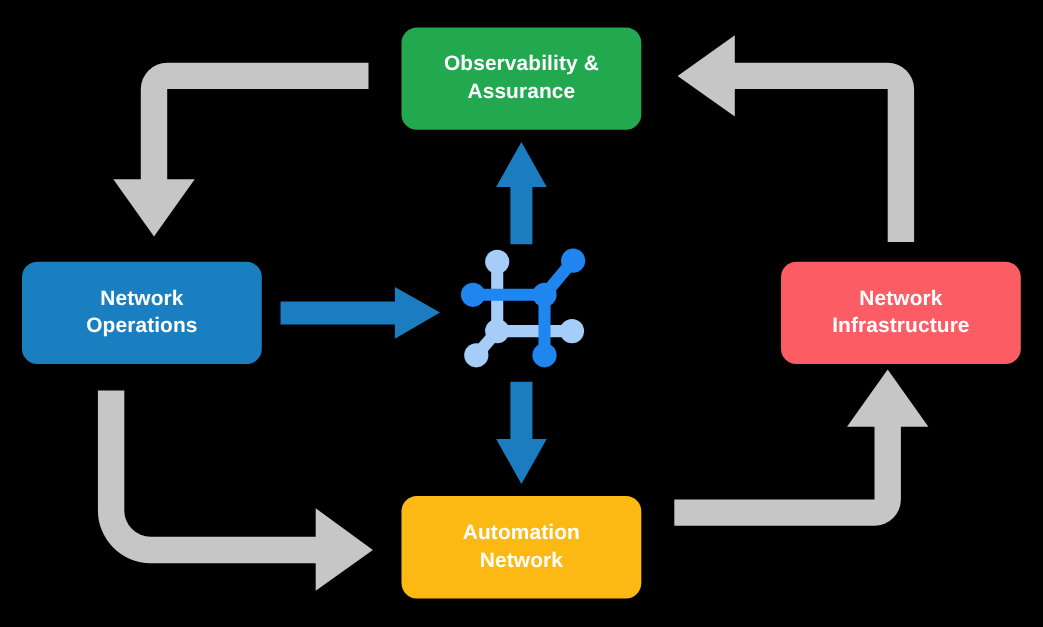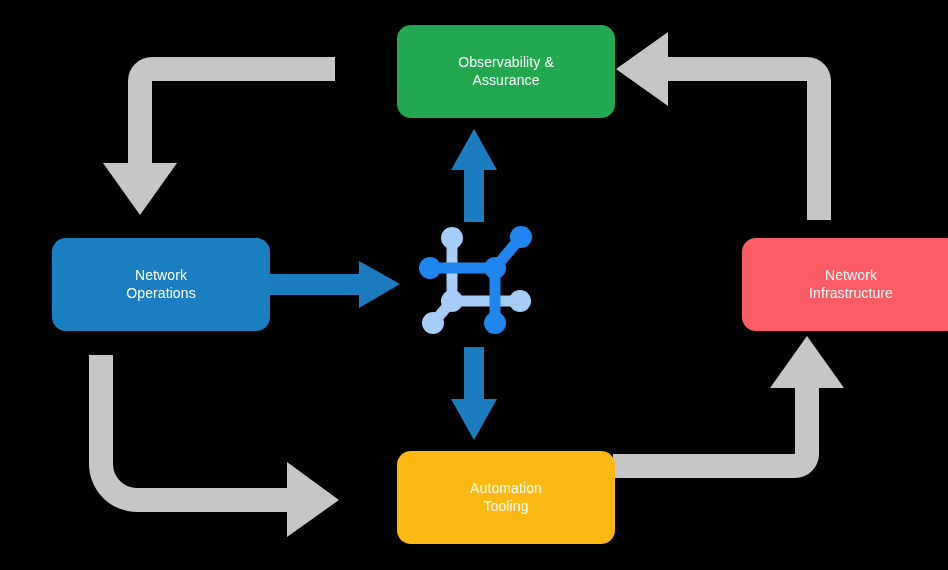--- a/index.html
+++ b/index.html
@@ -27,28 +27,27 @@
     height: 570px;
   }
   .node-box {
     position: absolute;
     display: flex;
     align-items: center;
     justify-content: center;
     text-align: center;
     border-radius: 14px;
     color: #ffffff;
-    font-size: 14px;
+    font-size: 19px;
     line-height: 1.28;
-    font-weight: 400;
+    font-weight: 700;
     letter-spacing: 0.1px;
     box-sizing: border-box;
     padding: 4px 10px;
     font-family: "Liberation Sans", sans-serif;
-    margin-left: 32px;
   }
   #box-observability {
     left: 365px;
     top: 25px;
     width: 218px;
     height: 93px;
   }
   #box-operations {
     left: 20px;
     top: 238px;
@@ -180,16 +179,16 @@
 Operations</span>
   </div>
 
   <div class="node-box" id="box-infrastructure" style="background: rgb(252, 92, 99); color: rgb(255, 255, 255);">
     <span class="box-label">Network
 Infrastructure</span>
   </div>
 
   <div class="node-box" id="box-automation" style="background: rgb(253, 185, 19); color: rgb(255, 255, 255);">
     <span class="box-label">Automation
-Tooling</span>
+Network</span>
   </div>
 
 </div>
 
 </body></html>

